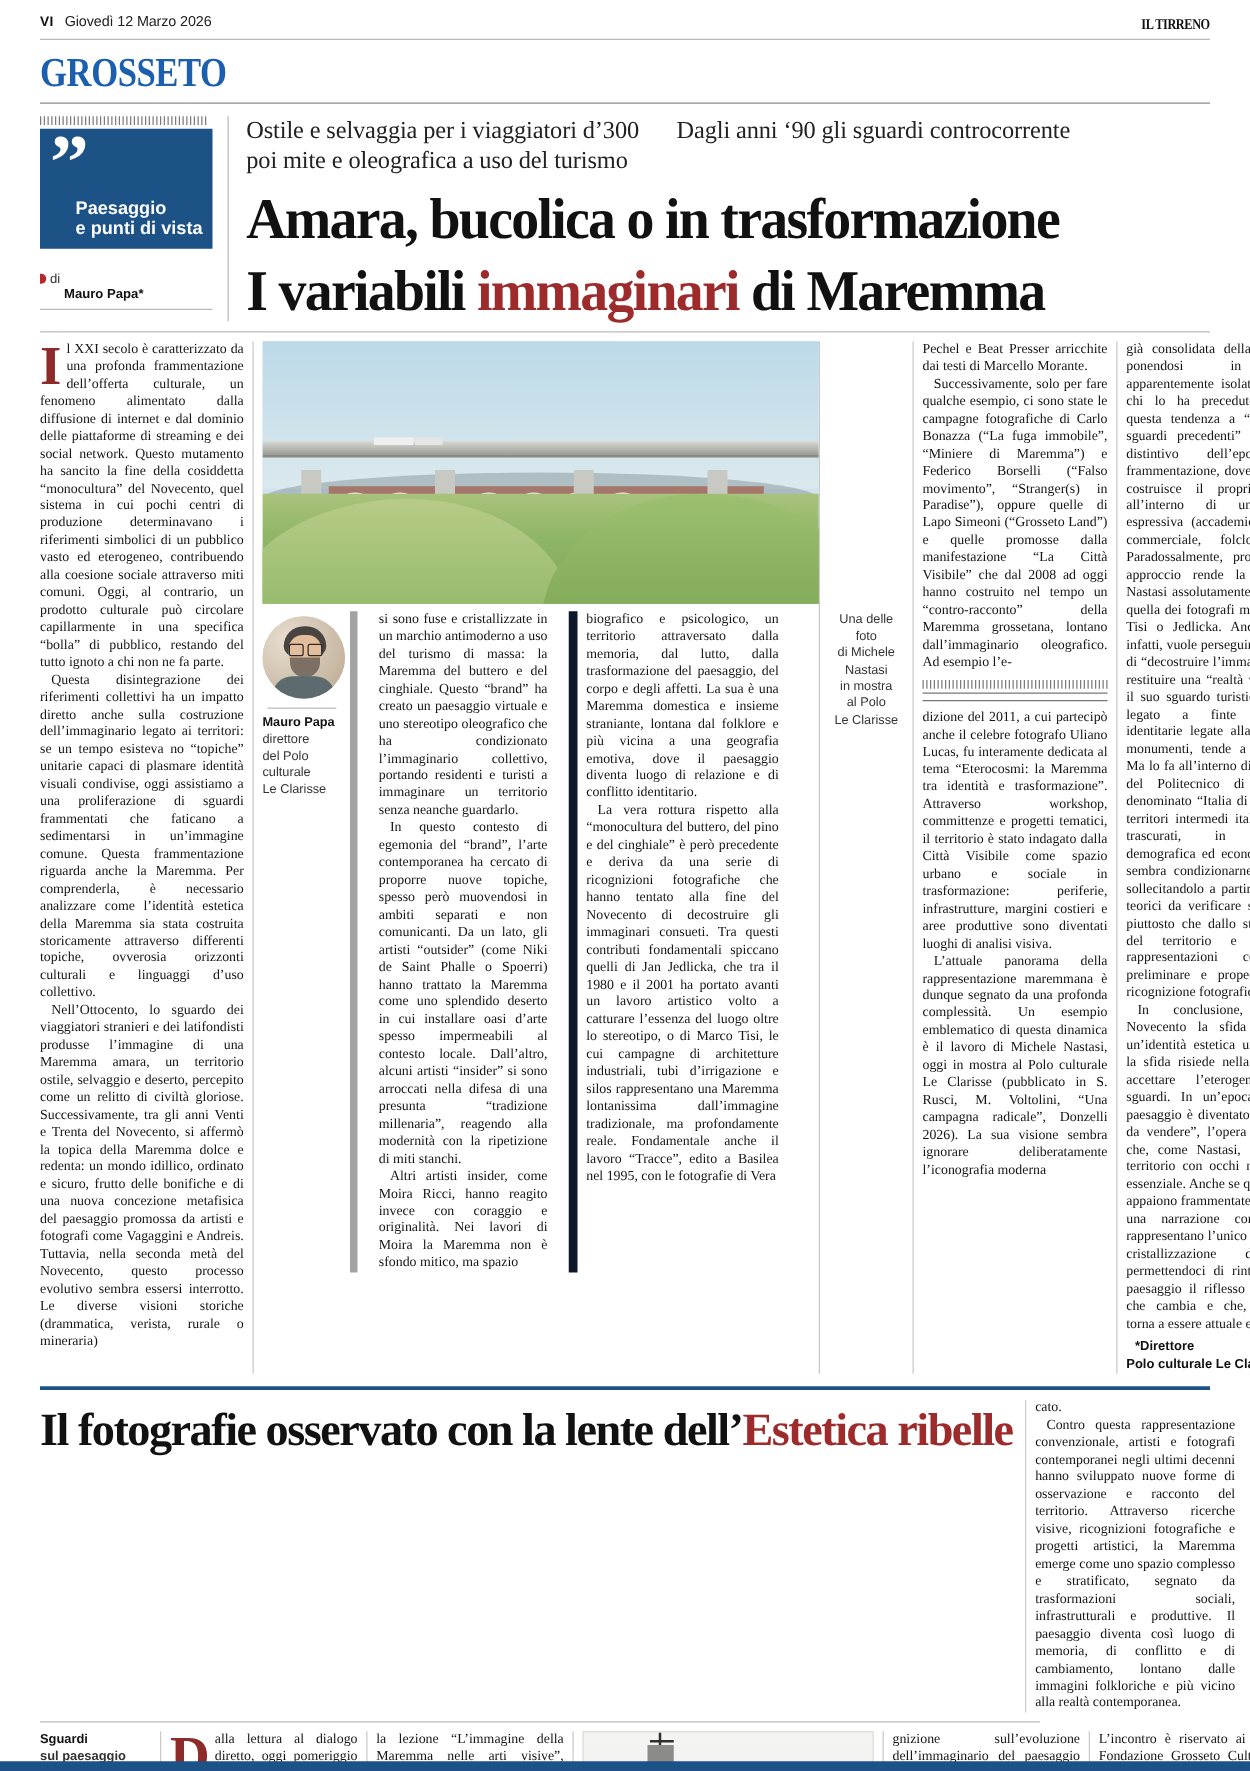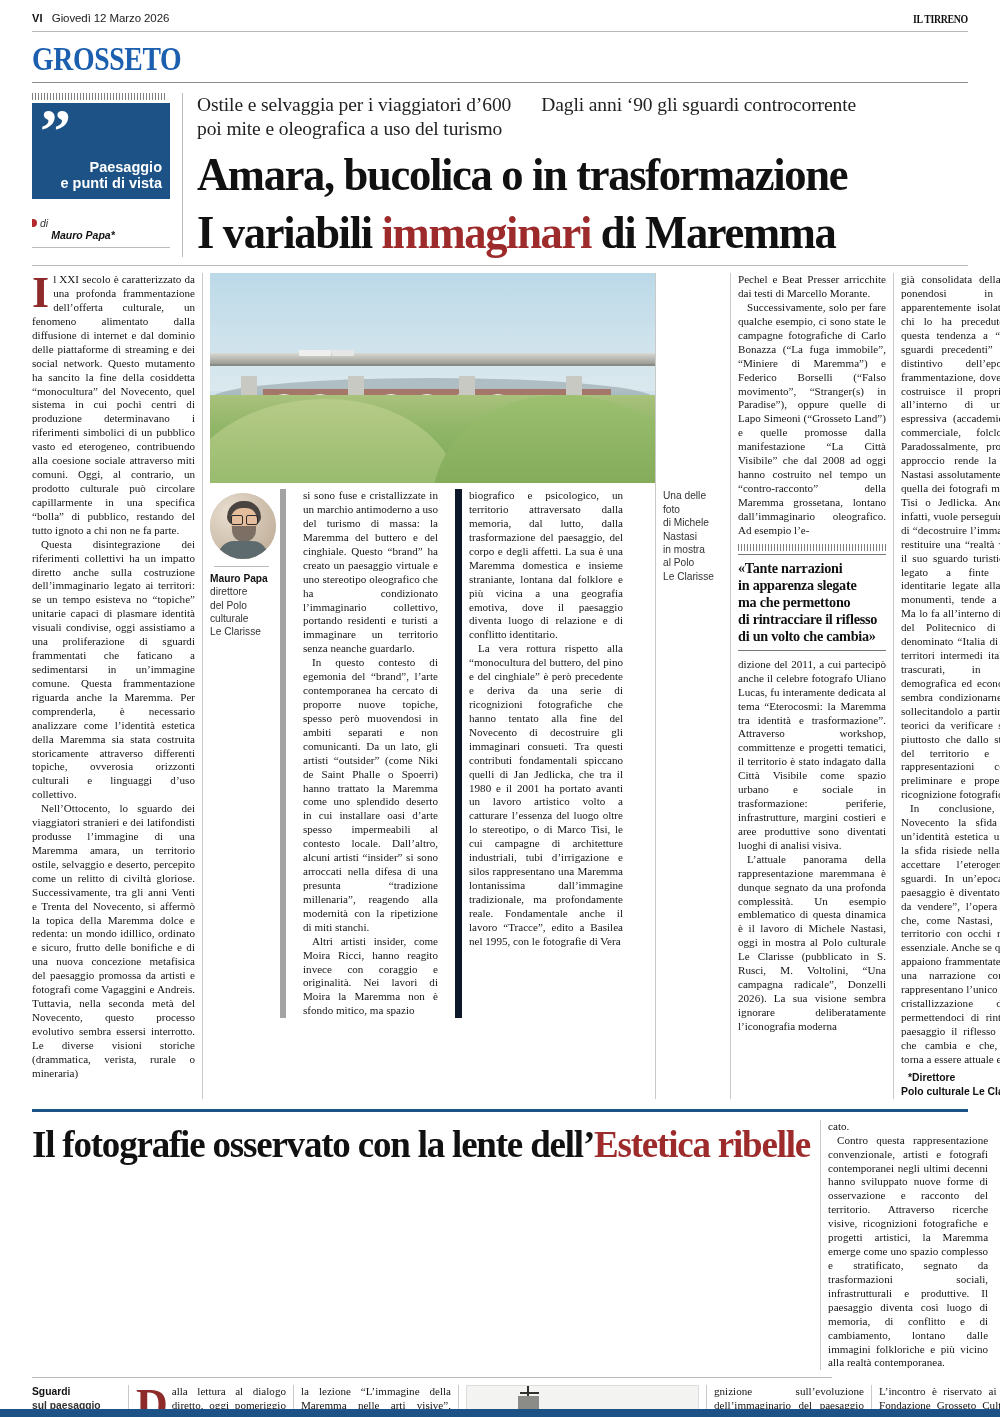--- a/index.html
+++ b/index.html
@@ -24,23 +24,23 @@
   .rule-thick{border-top:1px solid #8d8d8d;margin:4px 14px 0 14px;}
 
   
   .a1-head{display:flex;margin:10px 14px 0 14px;}
   .badge-col{width:150px;flex:0 0 150px;padding-right:12px;box-sizing:border-box;}
   .dotrule{height:7px;display:flex;gap:2px;align-items:flex-end;margin-bottom:3px;}
   .dotrule i{display:block;width:1px;height:7px;background:#7d7d7d;}
   .badge{background:#1c5286;height:96px;position:relative;}
   .badge .quote{position:absolute;left:8px;top:2px;color:#fff;font-family:"Liberation Serif",serif;
     font-size:62px;line-height:.82;font-weight:bold;}
-  .badge .btxt{position:absolute;right:8px;bottom:7px;text-align:right;color:#fff;
+  .badge .btxt{position:absolute;right:8px;bottom:7px;text-align:left;color:#fff;
     font-family:"Liberation Sans",sans-serif;font-weight:bold;font-size:14.5px;line-height:1.15;}
-  .byline{display:flex;align-items:center;gap:3px;margin-top:5px;font-family:"Liberation Sans",sans-serif;font-size:10.5px;font-style:italic;}
+  .byline{display:flex;align-items:center;gap:3px;margin-top:5px;font-family:"Liberation Sans",sans-serif;font-size:10.5px;}
   .byline .bullet{width:5px;height:8px;background:#b02a2f;border-radius:0 6px 6px 0;display:inline-block;}
   .byline .di{color:#333;}
   .byline .nm{font-weight:bold;color:#111;margin-top:25px;}
   .badge-rule{border-top:1px solid #bbb;margin-top:6px;}
 
   .head-col{flex:1;border-left:1px solid #bbb;padding-left:14px;}
   .kickers{display:flex;gap:24px;}
   .kicker{font-size:19.5px;line-height:1.22;color:#222;letter-spacing:-.1px;}
   .kicker.k2{padding-left:6px;}
   .hl{font-weight:bold;font-size:46px;line-height:1.05;letter-spacing:-1.4px;margin-top:10px;
@@ -70,21 +70,21 @@
   .arch{position:absolute;top:57.5%;width:5.4%;height:4.5%;background:#e9e6e0;border-radius:50% 50% 0 0 / 100% 100% 0 0;}
   .field{position:absolute;left:0;right:0;bottom:0;height:42%;
      background:linear-gradient(#a9c27c,#8fb566 40%,#7ea85a);}
   .field2{position:absolute;left:-6%;bottom:-6%;width:62%;height:46%;border-radius:52% 48% 0 0/100% 100% 0 0;
      background:linear-gradient(#b6cb88,#94b96a);}
   .field3{position:absolute;right:-10%;bottom:-8%;width:60%;height:50%;border-radius:48% 52% 0 0/100% 100% 0 0;
      background:linear-gradient(#9cc06f,#7fa857);}
   .truck{position:absolute;top:36.5%;left:20%;width:32px;height:6px;background:#efefef;border-radius:1px;}
   .truck2{position:absolute;top:36.5%;left:27.5%;width:22px;height:6px;background:#e6e6e6;border-radius:1px;}
 
-  .photo-cap{font-family:"Liberation Sans",sans-serif;font-size:10.2px;line-height:1.32;color:#333;}
+  .photo-cap{font-family:"Liberation Sans",sans-serif;font-size:10.2px;line-height:1.32;color:#333;text-align:center;}
 
   
   .mug{width:66px;height:66px;border-radius:50%;overflow:hidden;position:relative;margin:4px auto 0 auto;background:#d8cfc4;}
   .mug .bg{position:absolute;inset:0;background:radial-gradient(circle at 30% 30%,#e8ded0,#b9a68f);}
   .mug .hair{position:absolute;left:17px;top:8px;width:34px;height:24px;background:#4a4440;border-radius:16px 16px 8px 8px;}
   .mug .face{position:absolute;left:21px;top:15px;width:26px;height:30px;background:#e3bd9c;border-radius:12px 12px 14px 14px;}
   .mug .glassL{position:absolute;left:21px;top:22px;width:10px;height:8px;border:1.4px solid #2b2b2b;border-radius:2px;}
   .mug .glassR{position:absolute;left:36px;top:22px;width:10px;height:8px;border:1.4px solid #2b2b2b;border-radius:2px;}
   .mug .beard{position:absolute;left:22px;top:33px;width:24px;height:16px;background:#6b6159;border-radius:0 0 13px 13px;opacity:.85;}
   .mug .body{position:absolute;left:8px;bottom:0;width:50px;height:18px;background:#5d6a6e;border-radius:16px 16px 0 0;}
@@ -200,21 +200,21 @@
         <span class="bullet"></span>
         <span class="di">di</span>
         <span class="nm">Mauro Papa*</span>
       </div>
       <div class="badge-rule"></div>
     </div>
 
     <div class="head-col">
       <div class="kickers">
         <div class="kicker">
-          <div>Ostile e selvaggia per i viaggiatori d’600</div>
+          <div>Ostile e selvaggia per i viaggiatori d’300</div>
           <div>poi mite e oleografica a uso del turismo</div>
         </div>
         <div class="kicker k2">
           <div>Dagli anni ‘90 gli sguardi controcorrente</div>
         </div>
       </div>
       <div class="hl">Amara, bucolica o in trasformazione</div>
       <div class="hl"><span>I variabili </span><span class="red">immaginari</span><span> di Maremma</span></div>
     </div>
   </div>
@@ -358,27 +358,20 @@
             <i></i>
             <i></i>
             <i></i>
           <i></i>
             <i></i>
             <i></i>
             <i></i>
             <i></i>
         </div>
         <div class="pq-rule"></div>
-        <div class="pq-text">
-          <div>«Tante narrazioni</div>
-          <div>in apparenza slegate</div>
-          <div>ma che permettono</div>
-          <div>di rintracciare il riflesso</div>
-          <div>di un volto che cambia»</div>
-        </div>
         <div class="pq-rule-b"></div>
       </div>
       <div class="ctext">
         <p class="first">dizione del 2011, a cui partecipò anche il celebre fotografo Uliano Lucas, fu interamente dedicata al tema “Eterocosmi: la Maremma tra identità e trasformazione”. Attraverso workshop, committenze e progetti tematici, il territorio è stato indagato dalla Città Visibile come spazio urbano e sociale in trasformazione: periferie, infrastrutture, margini costieri e aree produttive sono diventati luoghi di analisi visiva.</p>
         <p>L’attuale panorama della rappresentazione maremmana è dunque segnato da una profonda complessità. Un esempio emblematico di questa dinamica è il lavoro di Michele Nastasi, oggi in mostra al Polo culturale Le Clarisse (pubblicato in S. Rusci, M. Voltolini, “Una campagna radicale”, Donzelli 2026). La sua visione sembra ignorare deliberatamente l’iconografia moderna</p>
       </div>
     </div>
 
     <div class="col" style="width:163px;flex:0 0 163px;padding-right:0;">
       <div class="ctext">

